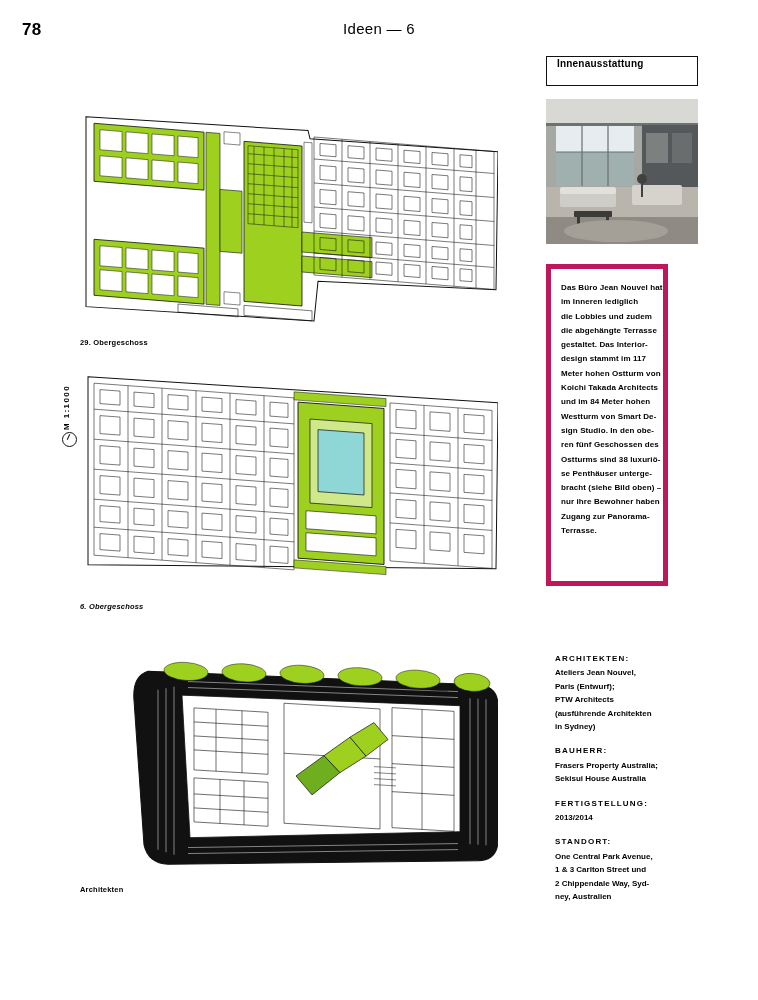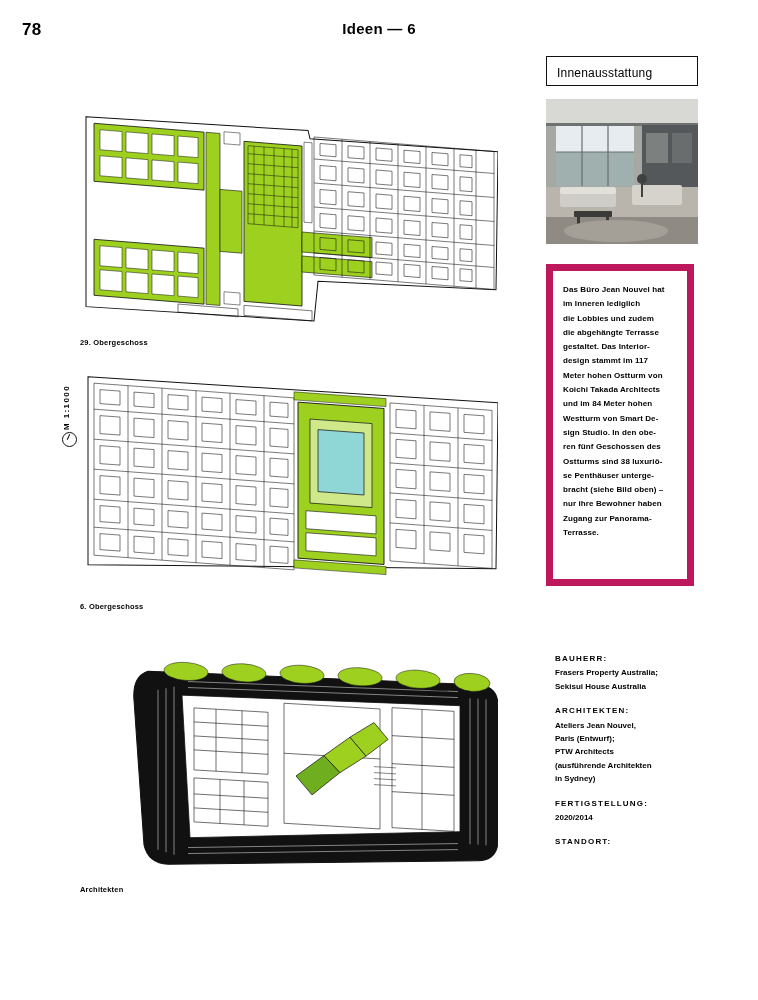--- a/index.html
+++ b/index.html
@@ -29,21 +29,21 @@
     font-weight: bold;
     letter-spacing: 0.2px;
   }
   .running-head {
     position: absolute;
     left: 0;
     right: 0;
     top: 20px;
     text-align: center;
     font-size: 15px;
-    font-weight: bold;
+    font-weight: normal;
     letter-spacing: 0.3px;
   }
 
   
   .figure {
     position: absolute;
   }
   .fig-caption {
     position: absolute;
     font-size: 7.5px;
@@ -84,41 +84,41 @@
 
   
   .side-box {
     position: absolute;
     border: 1px solid #111;
     box-sizing: border-box;
   }
   .side-box-label {
     position: absolute;
     left: 10px;
-    top: 9px;
-    font-size: 12px;
-    font-weight: normal;
+    top: 1px;
+    font-size: 10px;
+    font-weight: bold;
     letter-spacing: 0.2px;
   }
   .photo-frame {
     position: absolute;
     left: 546px;
     top: 99px;
     width: 152px;
     height: 145px;
     overflow: hidden;
     background: #8d8f8c;
   }
   .caption-box {
     position: absolute;
     left: 546px;
     top: 264px;
-    width: 148px;
+    width: 122px;
     height: 322px;
-    border: 7px solid #be185d;
+    border: 5px solid #be185d;
     box-sizing: border-box;
     text-decoration: underline;
   }
   .caption-text {
     position: absolute;
     left: 10px;
     top: 12px;
     width: 122px;
     font-size: 8px;
     font-weight: bold;
@@ -325,21 +325,21 @@
           <rect x="318" y="138" width="20" height="18"></rect>
             <rect x="352" y="138" width="20" height="18"></rect>
           <rect x="386" y="138" width="20" height="18"></rect>
         </g>
 
         <rect x="216" y="176" width="92" height="8" fill="#9ed11f" stroke="#111" stroke-width="0.5"></rect>
         <rect x="216" y="8" width="92" height="8" fill="#9ed11f" stroke="#111" stroke-width="0.5"></rect>
       </g>
     </svg>
   </div>
-  <div class="fig-caption" style="left:80px; top:602px;">6. Obergeschoss</div>
+  <div class="fig-caption" style="left:80px; top:602px;font-style:italic;">6. Obergeschoss</div>
 
   <div class="north-mark"></div>
   <div class="scale-label">M 1:1000</div>
 
   <div class="figure" style="left:78px; top:645px; width:420px; height:240px;">
     <svg width="420" height="240" viewBox="0 0 420 240">
       <g transform="skewY(3.4)">
 
         <path d="M70 22 L400 16 Q420 16 420 36 L420 170 Q420 190 400 192 L90 214 Q70 214 66 196 L56 52 Q54 28 70 22 Z" fill="#111" stroke="#111" stroke-width="1"></path>
 
@@ -446,34 +446,38 @@
 Ostturms sind 38 luxuriö-
 se Penthäuser unterge-
 bracht (siehe Bild oben) –
 nur ihre Bewohner haben
 Zugang zur Panorama-
 Terrasse.</div>
   </div>
 
   <div class="credits">
     <div class="credit-block">
-      <div class="credit-head">BAUHERR:</div>
-      <div class="credit-body">Frasers Property Australia;
-Sekisui House Australia</div>
-    </div>
-    <div class="credit-block">
       <div class="credit-head">ARCHITEKTEN:</div>
       <div class="credit-body">Ateliers Jean Nouvel,
 Paris (Entwurf);
 PTW Architects
 (ausführende Architekten
 in Sydney)</div>
     </div>
     <div class="credit-block">
+      <div class="credit-head">BAUHERR:</div>
+      <div class="credit-body">Frasers Property Australia;
+Sekisui House Australia</div>
+    </div>
+    <div class="credit-block">
       <div class="credit-head">FERTIGSTELLUNG:</div>
-      <div class="credit-body">2020/2014</div>
+      <div class="credit-body">2013/2014</div>
     </div>
     <div class="credit-block">
       <div class="credit-head">STANDORT:</div>
+      <div class="credit-body">One Central Park Avenue,
+1 &amp; 3 Carlton Street und
+2 Chippendale Way, Syd-
+ney, Australien</div>
     </div>
   </div>
 
 </div>
 
 </body></html>

